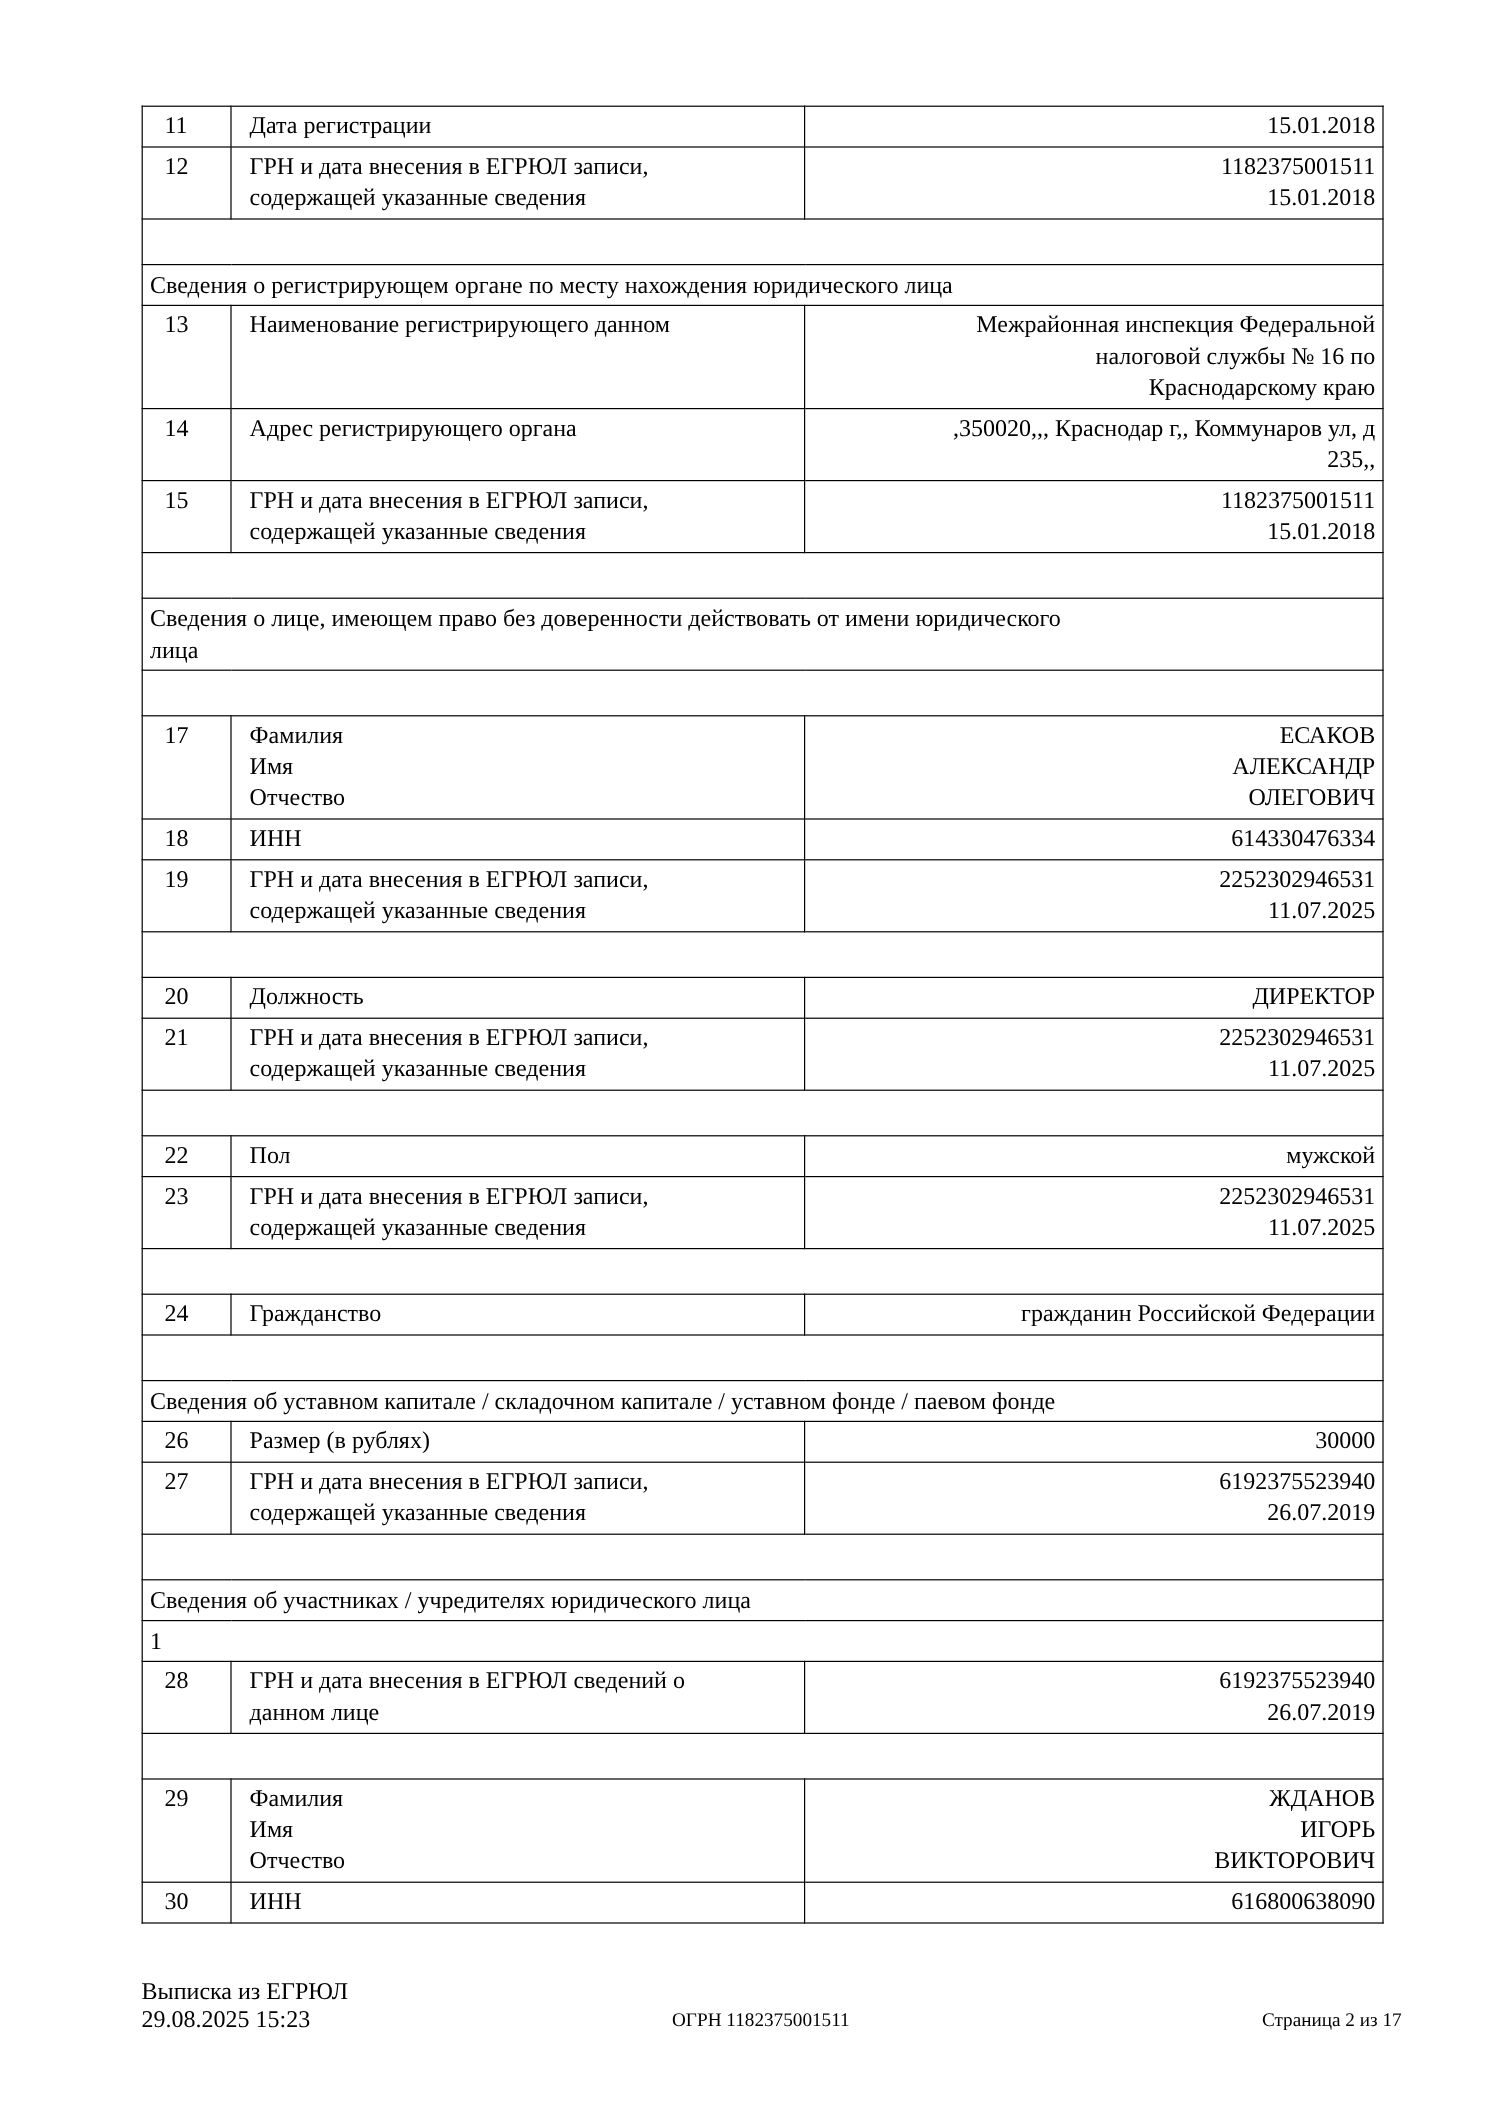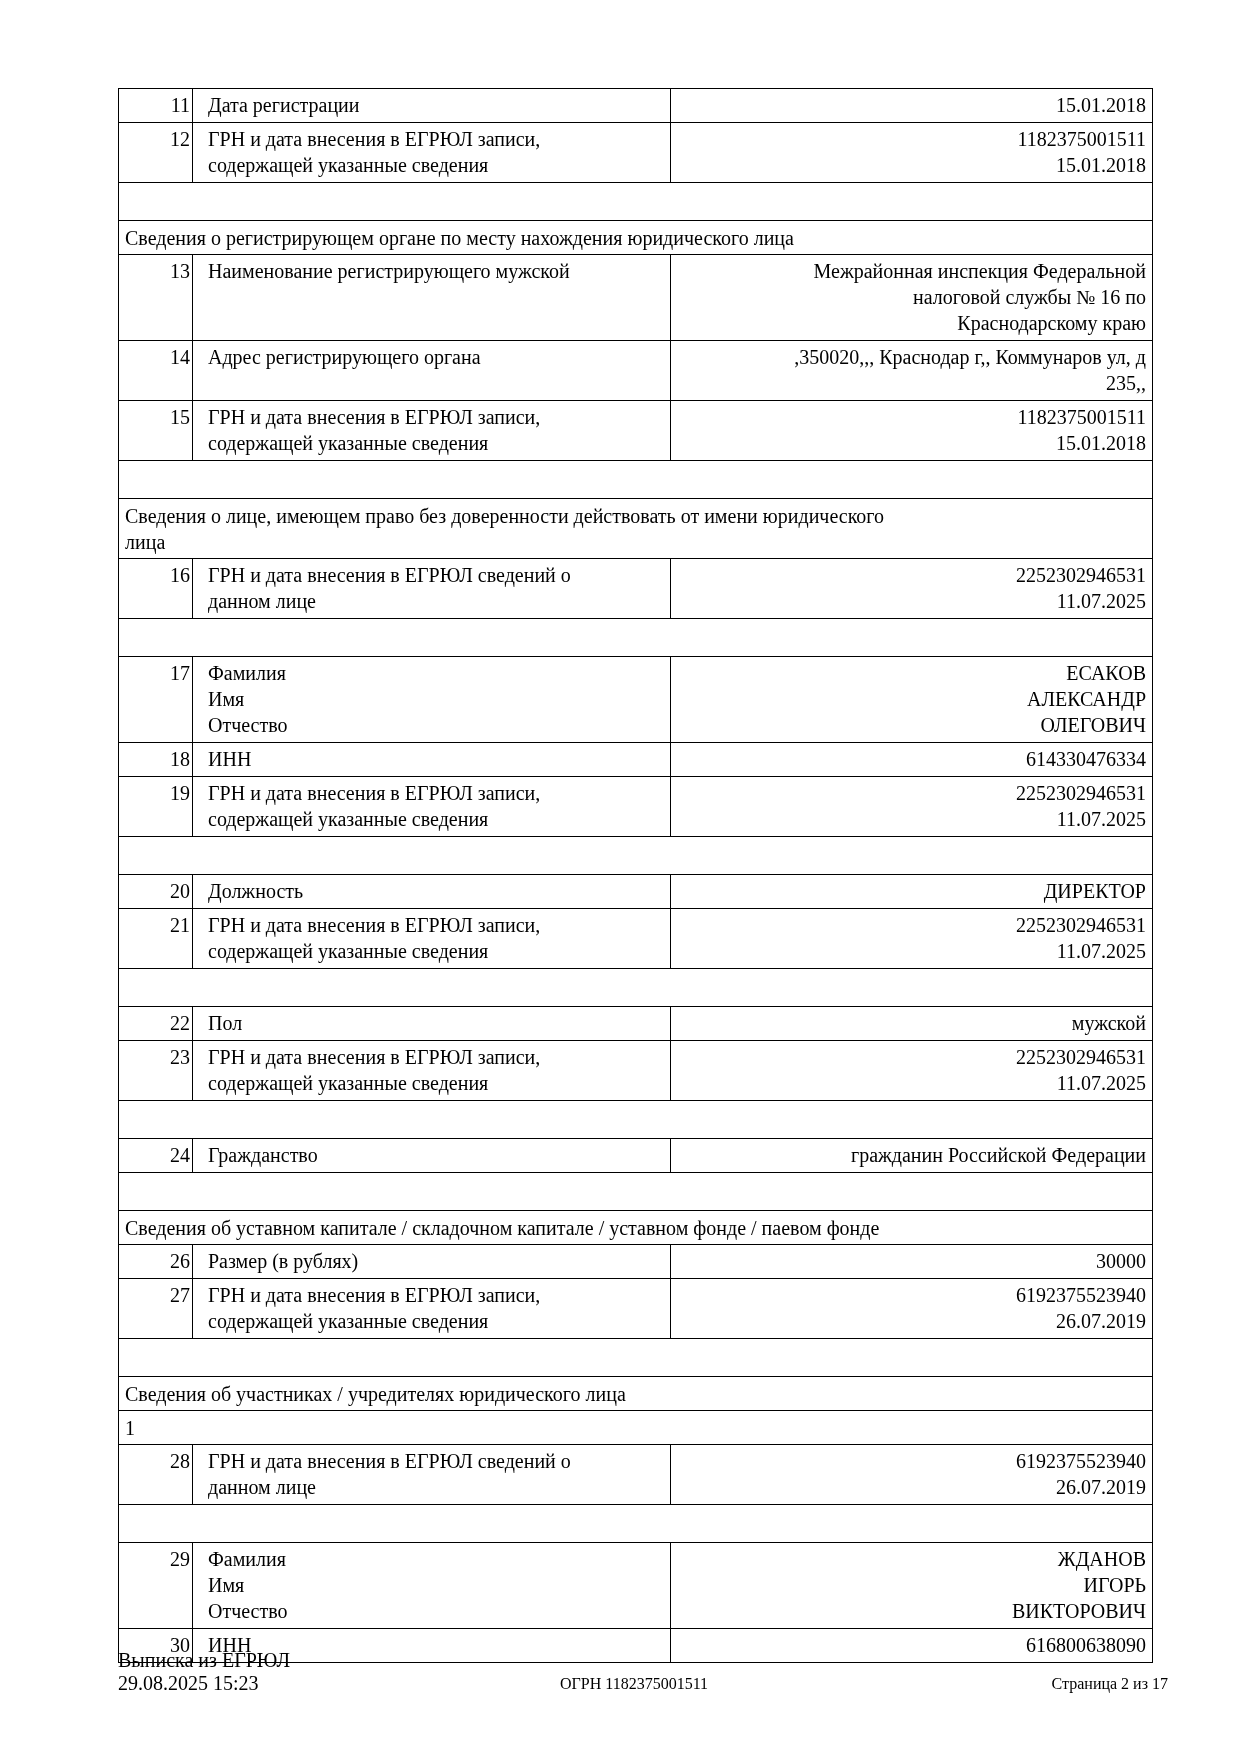--- a/index.html
+++ b/index.html
@@ -22,22 +22,22 @@
   .doc-table td {
     border: 1.5px solid #000000;
     vertical-align: top;
     font-size: 20px;
     line-height: 26px;
     padding: 3px 6px 4px 6px;
     white-space: pre-line;
     overflow: hidden;
   }
   td.num {
-    text-align: right;
-    padding-left: 8px; padding-right: 2px; margin-left: 24px;
+    text-align: left;
+    padding-left: 18px; padding-right: 2px; margin-left: 24px;
   }
   td.label { padding-left: 15px; margin-top: 24px; }
   td.value { padding-left: 5px; text-align: right; }
   td.section, td.subsection {
     font-weight: normal;
     text-align: left;
     padding-top: 4px; padding-bottom: 3px;
   }
   td.spacer { height: 38px; }
   .footer-left {
@@ -82,21 +82,21 @@
 15.01.2018</td>
         </tr>
         <tr>
           <td class="spacer" colspan="3"></td>
         </tr>
         <tr>
           <td class="section" colspan="3">Сведения о регистрирующем органе по месту нахождения юридического лица</td>
         </tr>
         <tr>
           <td class="num">13</td>
-          <td class="label">Наименование регистрирующего мужской</td>
+          <td class="label">Наименование регистрирующего данном</td>
           <td class="value">Межрайонная инспекция Федеральной
 налоговой службы № 16 по
 Краснодарскому краю</td>
         </tr>
         <tr>
           <td class="num">14</td>
           <td class="label">Адрес регистрирующего органа</td>
           <td class="value">,350020,,, Краснодар г,, Коммунаров ул, д
 235,,</td>
         </tr>
@@ -106,27 +106,20 @@
 содержащей указанные сведения</td>
           <td class="value">1182375001511
 15.01.2018</td>
         </tr>
         <tr>
           <td class="spacer" colspan="3"></td>
         </tr>
         <tr>
           <td class="section" colspan="3">Сведения о лице, имеющем право без доверенности действовать от имени юридического
 лица</td>
-        </tr>
-        <tr>
-          <td class="num">16</td>
-          <td class="label">ГРН и дата внесения в ЕГРЮЛ сведений о
-данном лице</td>
-          <td class="value">2252302946531
-11.07.2025</td>
         </tr>
         <tr>
           <td class="spacer" colspan="3"></td>
         </tr>
         <tr>
           <td class="num">17</td>
           <td class="label">Фамилия
 Имя
 Отчество</td>
           <td class="value">ЕСАКОВ

